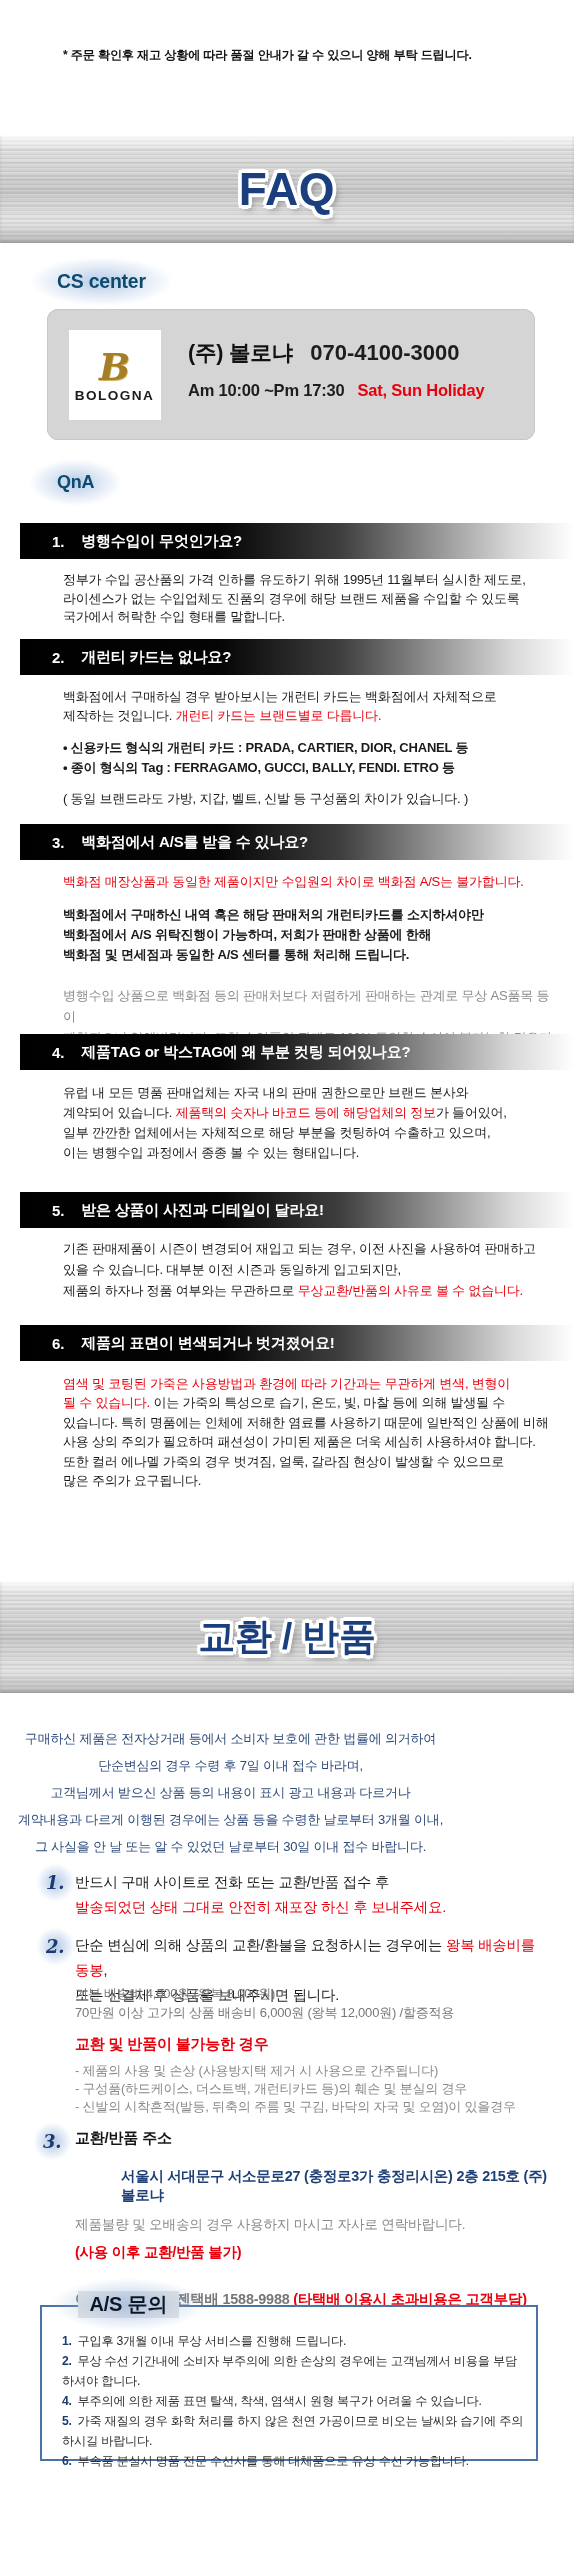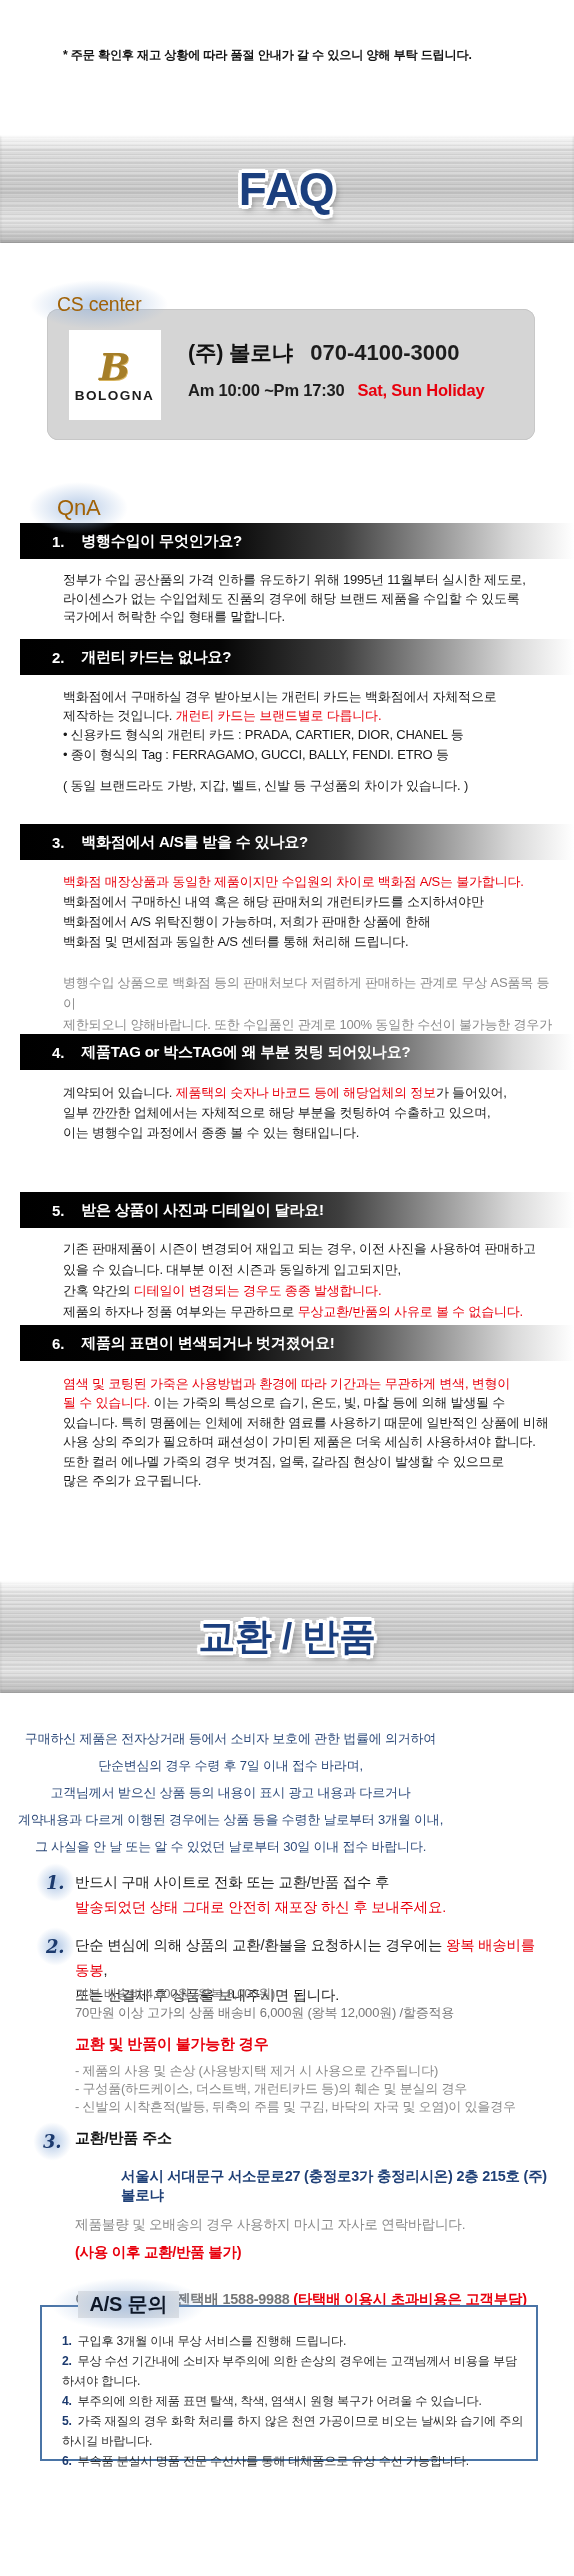--- a/index.html
+++ b/index.html
@@ -17,24 +17,24 @@
       #d6d6d6;
     box-shadow: inset 0 1.4px 1.4px rgba(255,255,255,.9), inset 0 -1.4px 2.9px rgba(0,0,0,.22);}
   .faq-banner{top:135px;height:108px;}
   .ex-banner{top:1581px;height:112px;}
   .banner-title{color:#1b3f7e;font-weight:bold;font-family:"Liberation Sans","DejaVu Sans",sans-serif;
     text-shadow:-2.9px -2.9px 0 #fff,2.9px -2.9px 0 #fff,-2.9px 2.9px 0 #fff,2.9px 2.9px 0 #fff,0 -3.6px 0 #fff,0 3.6px 0 #fff,-3.6px 0 0 #fff,3.6px 0 0 #fff,3.6px 5px 6.5px rgba(70,70,70,.5);}
   .faq-title{font-size:46px;letter-spacing:0.7px;}
   .ex-title{font-size:37px;}
 
   
-  .sec-label{position:absolute;font-weight:normal;color:#a16207;z-index:1;margin-top:23px;}
+  .sec-label{position:absolute;font-weight:bold;color:#0c4a6e;z-index:1;}
   .glow::before{content:"";position:absolute;inset:-14.4px -30px;background:radial-gradient(ellipse at center,rgba(144,176,219,.65),rgba(144,176,219,0) 68%);z-index:-1;}
   .cs-label{top:270px;left:57px;font-size:19.4px;}
-  .qna-label{top:472px;left:57px;font-size:22px;}
+  .qna-label{top:472px;left:57px;font-size:18px;}
 
   
   .cs-box{position:absolute;top:309px;left:47px;width:488px;height:131px;background:#d5d5d5;border-radius:11.5px;box-shadow:inset 0 0 0 0.7px #c2c2c2;}
   .cs-logo{position:absolute;top:21px;left:21.5px;width:92px;height:90px;background:#fff;display:flex;flex-direction:column;align-items:center;justify-content:center;}
   .cs-monogram{font-family:"DejaVu Serif","Liberation Serif",serif;font-style:italic;font-weight:bold;font-size:37px;line-height:40px;color:#a57e28;text-shadow:0.7px 0.7px 0 #d8b560;}
   .cs-logotext{font-size:13.6px;font-weight:bold;letter-spacing:1.4px;color:#1c1c1c;margin-top:1.4px;}
   .cs-info{position:absolute;left:141px;top:29px;}
   .cs-line1{white-space:nowrap;}
   .cs-company{font-size:21.5px;font-weight:bold;color:#121212;}
   .cs-phone{font-size:22px;font-weight:bold;color:#1d1d1d;margin-left:14.4px;letter-spacing:0px;}
@@ -47,21 +47,21 @@
     background:linear-gradient(90deg,#000 0%,#050505 36%,#3f3f3f 58%,#8f8f8f 74%,#d9d9d9 89%,#fff 100%);}
   .qnum{margin-left:32px;}
   .qtext{margin-left:17px;}
 
   
   .qbody{position:absolute;left:63px;right:21.5px;font-size:13px;color:#1b1b1b;}
   .qbody .ln{line-height:18.7px;white-space:pre-wrap;}
   .lh28 .ln{line-height:20px;}
   .lh29 .ln{line-height:21px;}
   .lh27 .ln{line-height:19.4px;}
-  .mt18{margin-top:0;}
+  .mt18{margin-top:13px;font-weight:bold;}
   .mt16{margin-top:11.5px;}
   .gray{color:#8a8a8a;margin-top:20px;}
   .seg-r{color:#e8000d;}
   .seg-n{color:#1c3a6e;font-weight:bold;margin-right:5.7px;}
 
   
   .ex-intro{position:absolute;top:1725px;left:0;width:461px;text-align:center;color:#2d4a7a;font-size:13px;}
   .ex-intro .ln{line-height:27px;white-space:pre-wrap;}
 
   
@@ -171,35 +171,35 @@
         <div class="ln"><span class="seg seg-p">많으며, 최대한 유사하게 수선 되어집니다.</span></div>
       </div>
   </div>
 
   <div class="qbar" style="top:1034px;">
     <span class="qnum">4.</span>
     <span class="qtext">제품TAG or 박스TAG에 왜 부분 컷팅 되어있나요?</span>
   </div>
   <div class="qbody lh28" style="top:1083px;">
     <div class="para">
+        <div class="ln"><span class="seg seg-p">유럽 내 모든 명품 판매업체는 자국 내의 판매 권한으로만 브랜드 본사와</span></div>
         <div class="ln"><span class="seg seg-p">계약되어 있습니다. </span><span class="seg seg-r">제품택의 숫자나 바코드 등에 해당업체의 정보</span><span class="seg seg-p">가 들어있어,</span></div>
         <div class="ln"><span class="seg seg-p">일부 깐깐한 업체에서는 자체적으로 해당 부분을 컷팅하여 수출하고 있으며,</span></div>
         <div class="ln"><span class="seg seg-p">이는 병행수입 과정에서 종종 볼 수 있는 형태입니다.</span></div>
       </div>
   </div>
 
   <div class="qbar" style="top:1192px;">
     <span class="qnum">5.</span>
     <span class="qtext">받은 상품이 사진과 디테일이 달라요!</span>
   </div>
   <div class="qbody lh29" style="top:1238px;">
     <div class="para">
         <div class="ln"><span class="seg seg-p">기존 판매제품이 시즌이 변경되어 재입고 되는 경우, 이전 사진을 사용하여 판매하고</span></div>
         <div class="ln"><span class="seg seg-p">있을 수 있습니다. 대부분 이전 시즌과 동일하게 입고되지만,</span></div>
-        <div class="ln"><span class="seg seg-p">간혹 약간의 </span><span class="seg seg-r">디테일이 변경되는 경우도 종종 발생합니다.</span></div>
         <div class="ln"><span class="seg seg-p">제품의 하자나 정품 여부와는 무관하므로 </span><span class="seg seg-r">무상교환/반품의 사유로 볼 수 없습니다.</span></div>
       </div>
   </div>
 
   <div class="qbar" style="top:1325px;">
     <span class="qnum">6.</span>
     <span class="qtext">제품의 표면이 변색되거나 벗겨졌어요!</span>
   </div>
   <div class="qbody lh27" style="top:1374px;">
     <div class="para">

